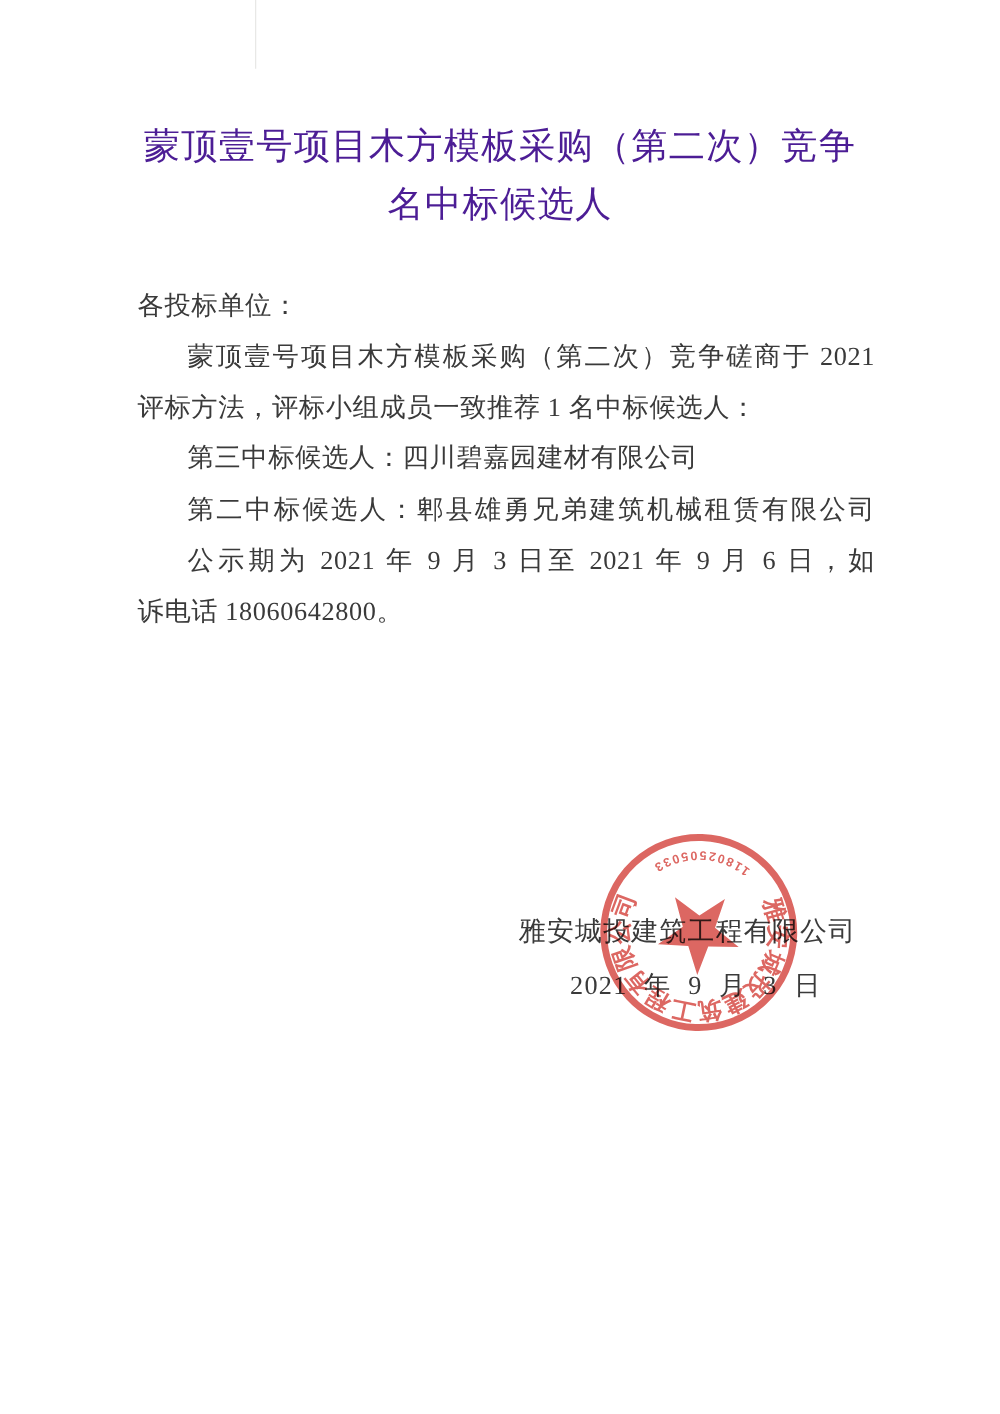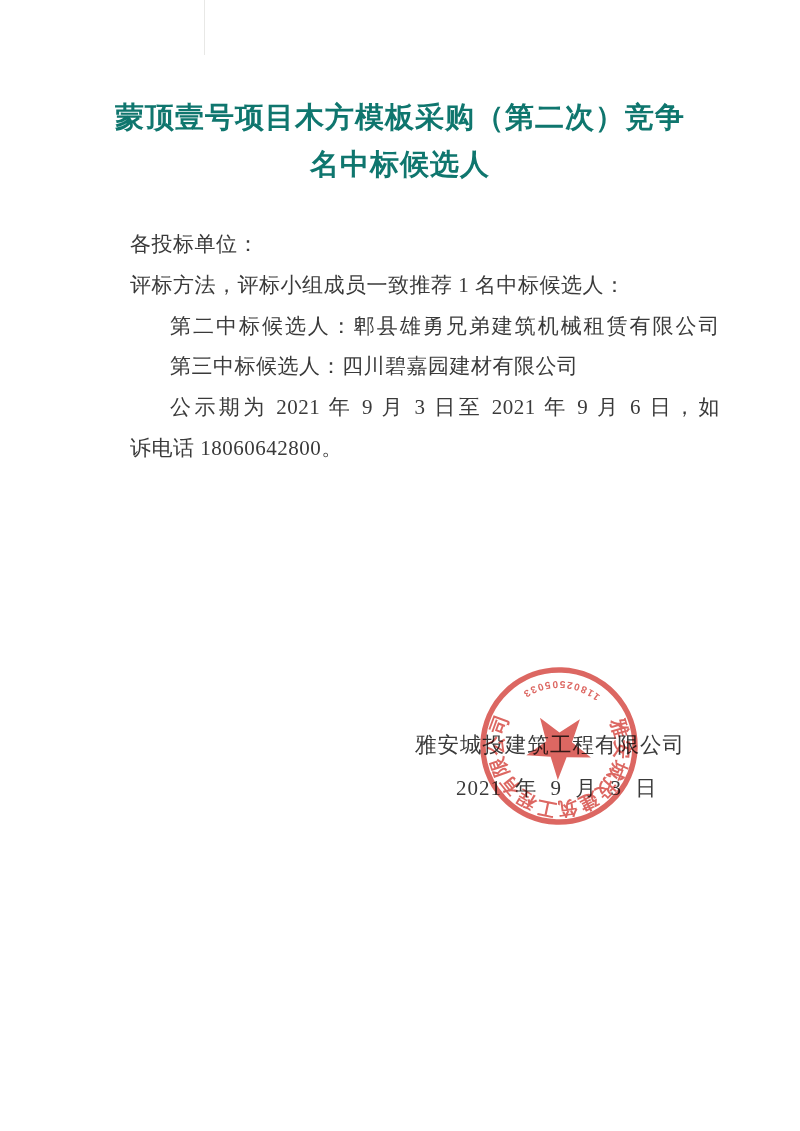--- a/index.html
+++ b/index.html
@@ -15,25 +15,25 @@
   }
   
   .scan-artifact {
     position: absolute; left: 204px; top: 0; width: 1px; height: 55px;
     background: #e8e8e6;
   }
   .doc-title {
     position: absolute; left: 0; top: 94px; width: 800px;
     text-align: center;
     font-family: "Liberation Sans", "DejaVu Sans", sans-serif;
-    font-weight: bold; font-size: 29px; line-height: 47px;
-    color: #0f766e; letter-spacing: 1px;
+    font-weight: normal; font-size: 29px; line-height: 47px;
+    color: #4c1d95; letter-spacing: 1px;
   }
   .body-text {
-    position: absolute; left: 130px; top: 224px; width: 590px;
+    position: absolute; left: 110px; top: 224px; width: 590px;
     font-size: 21px; line-height: 40.8px; color: #3a3a3a;
     letter-spacing: 0.5px;
   }
   .line { width: 100%; white-space: nowrap; }
   .line.ind { text-indent: 40px; }
   .line.j { white-space: normal; text-align: justify; text-align-last: justify; }
   .signature {
     position: absolute; left: 415px; top: 730px;
     font-size: 21.5px; color: #3a3a3a; letter-spacing: 1px;
     white-space: nowrap;
@@ -64,23 +64,24 @@
 <div class="page">
   <div class="scan-artifact"></div>
 
   <div class="doc-title">
     <div>蒙顶壹号项目木方模板采购（第二次）竞争</div>
     <div>名中标候选人</div>
   </div>
 
   <div class="body-text">
     <div class="line">各投标单位：</div>
+    <div class="line ind j">蒙顶壹号项目木方模板采购（第二次）竞争磋商于 2021</div>
     <div class="line">评标方法，评标小组成员一致推荐 1 名中标候选人：</div>
+    <div class="line ind">第三中标候选人：四川碧嘉园建材有限公司</div>
     <div class="line ind j">第二中标候选人：郫县雄勇兄弟建筑机械租赁有限公司</div>
-    <div class="line ind">第三中标候选人：四川碧嘉园建材有限公司</div>
     <div class="line ind j">公示期为 2021 年 9 月 3 日至 2021 年 9 月 6 日，如</div>
     <div class="line">诉电话 18060642800。</div>
   </div>
 
   <div class="signature">雅安城投建筑工程有限公司</div>
   <div class="sign-date">2021 年 9 月 3 日</div>
 
   <svg class="seal" viewBox="0 0 164 164" xmlns="http://www.w3.org/2000/svg">
     <defs>
       <path id="seal-name-arc" d="M 28.4,101.5 A 57,57 0 1 1 135.6,101.5" fill="none"></path>

